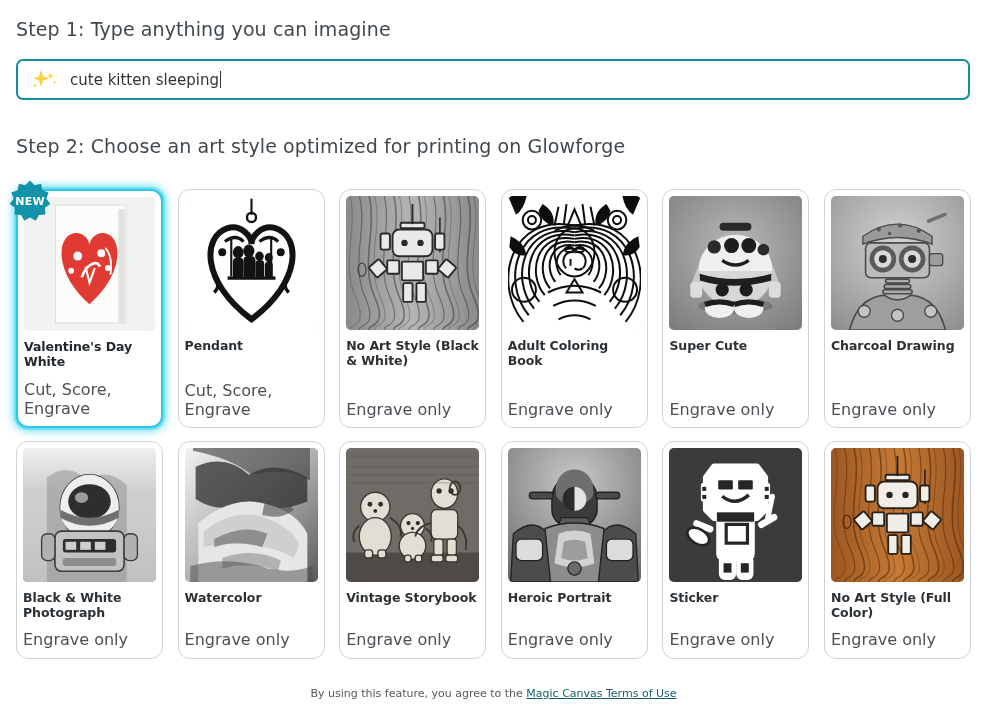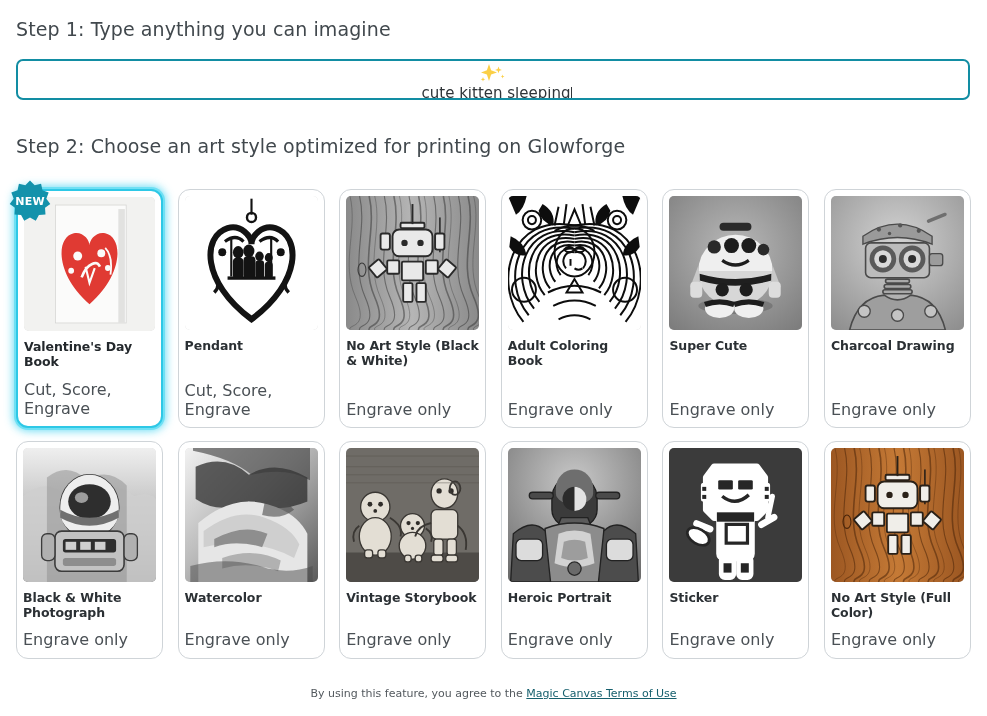--- a/index.html
+++ b/index.html
@@ -25,21 +25,20 @@
 
   
   .prompt-wrap {
     position:absolute; left:16px; top:59px;
     width:954px; height:41px;
     border:2px solid #128da3;
     border-radius:7px;
     background:#fff;
     display:flex; align-items:center;
     padding:0 10px;
-    flex-direction:column;
   }
   .sparkle-icon { width:34px; height:26px; flex:0 0 34px; display:block; }
   .prompt-text {
     font-size:15px; color:#2f3438;
     margin-left:8px;
     white-space:nowrap; overflow:hidden;
     display:flex; align-items:center;
   }
   .caret {
     display:inline-block; width:1px; height:17px;
@@ -173,21 +172,21 @@
             <path d="M50 80 C24 58, 24 30, 38 27 C45 25.5, 50 32, 50 36 C50 32, 55 25.5, 62 27 C76 30, 76 58, 50 80 Z" fill="#e03a33"></path>
             <path d="M44 60 q3 -8 8 -10 q4 -2 6 2" stroke="#fbfbfa" stroke-width="2" fill="none"></path>
             <circle cx="41" cy="44" r="3.4" fill="#fbfbfa"></circle>
             <circle cx="59" cy="42" r="3" fill="#fbfbfa"></circle>
             <circle cx="36" cy="55" r="2.2" fill="#fbfbfa"></circle>
             <circle cx="64" cy="53" r="2.2" fill="#fbfbfa"></circle>
             <path d="M47 52 l3 12 l4 -11" stroke="#fbfbfa" stroke-width="1.6" fill="none"></path>
             <path d="M62 38 q6 6 4 20" stroke="#fbfbfa" stroke-width="1.4" fill="none"></path>
           </svg>
         </div>
-        <div class="card-title">Valentine's Day Book</div>
+        <div class="card-title">Valentine's Day White</div>
         <div class="card-sub">Cut, Score, Engrave</div>
       </div>
       <div class="card">
         <div class="thumb">
           <svg viewBox="0 0 100 100" preserveAspectRatio="none" aria-hidden="true">
             <rect width="100" height="100" fill="#ffffff"></rect>
             <rect x="49.2" y="2" width="1.6" height="12" fill="#131313"></rect>
             <circle cx="50" cy="16" r="3.4" fill="none" stroke="#131313" stroke-width="1.8"></circle>
             <path d="M50 92 C12 64, 13 30, 32 24 C42 21, 50 30, 50 36 C50 30, 58 21, 68 24 C87 30, 88 64, 50 92 Z" fill="none" stroke="#131313" stroke-width="4.5"></path>
             <path d="M30 34 q8 -6 14 0 M56 34 q8 -6 14 0" stroke="#131313" stroke-width="2.4" fill="none"></path>

